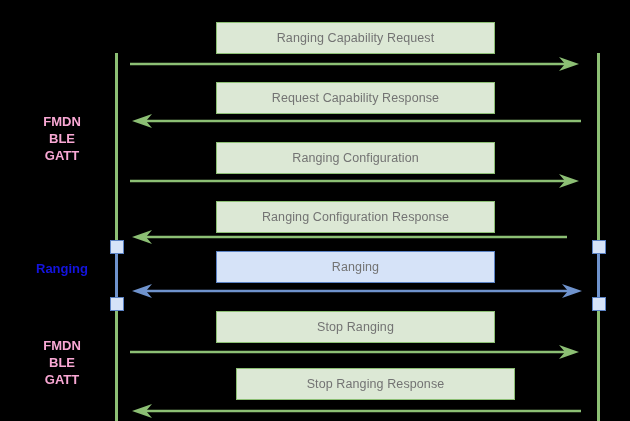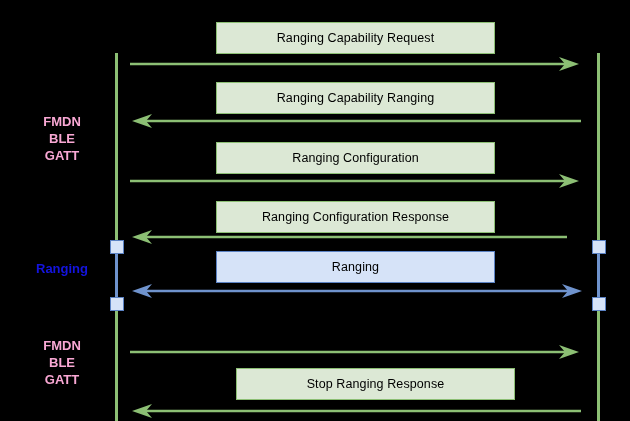--- a/index.html
+++ b/index.html
@@ -43,21 +43,21 @@
   .msg-box {
     position: absolute;
     left: 216px;
     width: 279px;
     height: 32px;
     box-sizing: border-box;
     display: flex;
     align-items: center;
     justify-content: center;
     font-size: 12.5px;
-    color: #000000;
+    color: #737373;
     letter-spacing: .1px;
   }
   .msg-box.green {
     background: #dce8d5;
     border: 1px solid #8cbf74;
   }
   .msg-box.blue {
     background: #d6e3f8;
     border: 1px solid #5b82c4;
   }
@@ -97,28 +97,29 @@
 GATT</div>
 
   <div class="phase-label blue" style="top:260px;">Ranging</div>
 
   <div class="phase-label green" style="top:337px;">FMDN
 BLE
 GATT</div>
 
   <div class="msg-box green" style="top:22px;">Ranging Capability Request</div>
 
-  <div class="msg-box green" style="top:82px;">Ranging Capability Ranging</div>
+  <div class="msg-box green" style="top:82px;">Request Capability Response</div>
 
   <div class="msg-box green" style="top:142px;">Ranging Configuration</div>
 
   <div class="msg-box green" style="top:201px;">Ranging Configuration Response</div>
 
   <div class="msg-box blue" style="top:251px;">Ranging</div>
 
+  <div class="msg-box green" style="top:311px;">Stop Ranging</div>
 
   <div class="msg-box green" style="top:368px;margin-left:20px;">Stop Ranging Response</div>
 
   <div class="arrow" style="left:130px; top:57px; width:450px;">
     <svg width="450" height="14" viewBox="0 0 450 14">
       <line x1="0" y1="7" x2="440" y2="7" stroke="#8cbf74" stroke-width="2.6"></line>
       <polyline points="429,0 449,7 429,14 435,7" fill="#8cbf74"></polyline>
     </svg>
   </div>
 

